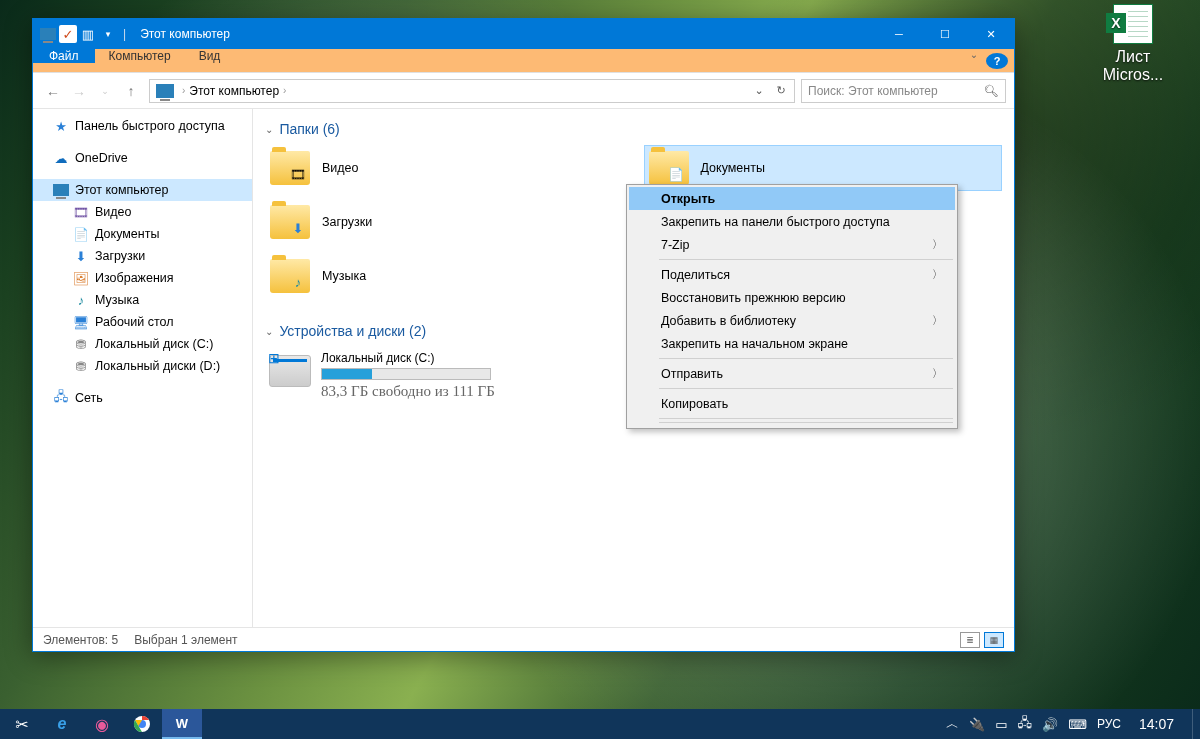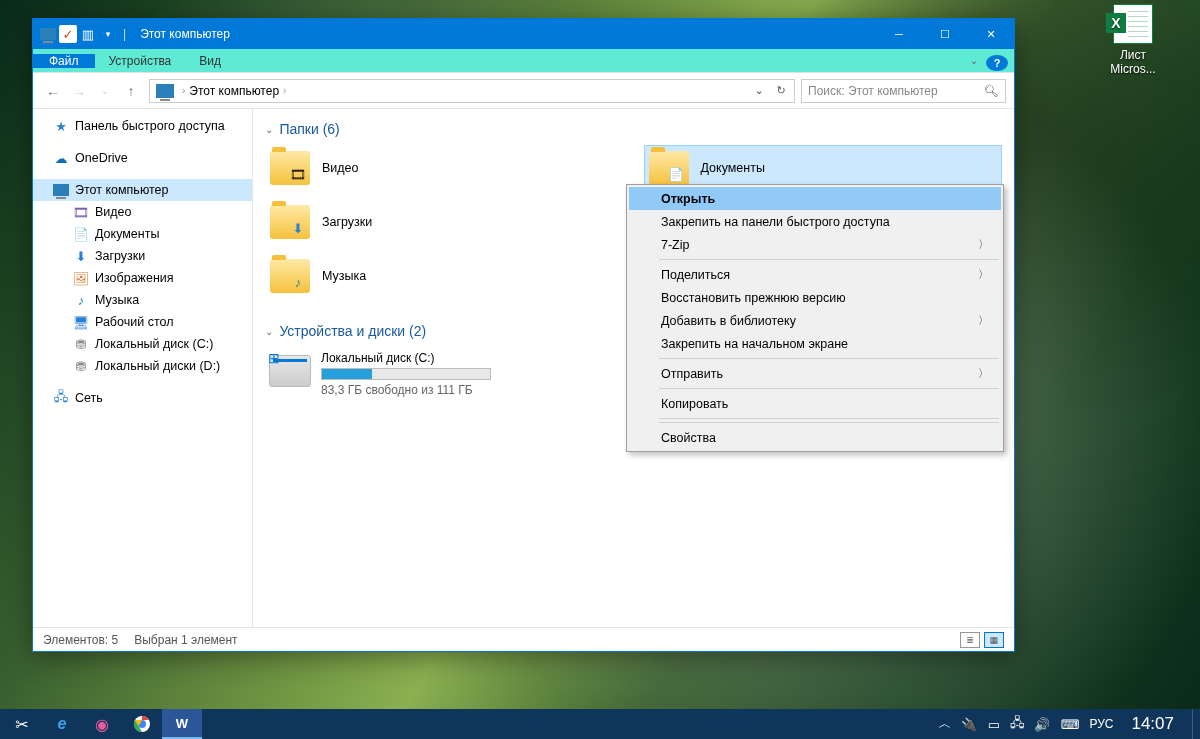--- a/index.html
+++ b/index.html
@@ -4,35 +4,35 @@
 <style>
 * { margin:0; padding:0; box-sizing:border-box; font-family:"Segoe UI",Arial,sans-serif; }
 body { width:1200px; height:739px; overflow:hidden; position:relative;
   background:linear-gradient(120deg,#0a2a1a 0%,#1a4020 10%,#3a6030 25%,#6a9040 40%,#8ab050 50%,#3a6030 65%,#1a4020 80%,#0a2a1a 100%); }
 body::before { content:""; position:absolute; inset:0; background:
   radial-gradient(circle at 70% 60%,rgba(255,255,255,.3) 0%,transparent 40%),
   radial-gradient(circle at 30% 30%,rgba(255,255,255,.2) 0%,transparent 30%),
   radial-gradient(circle at 85% 20%,rgba(0,0,0,.3) 0%,transparent 25%); }
 
 
-.desktop-icon { position:absolute; top:4px; right:32px; width:70px; text-align:center; color:#fff; font-size:12px; text-shadow:0 1px 2px rgba(0,0,0,.8);}
+.desktop-icon { position:absolute; top:4px; right:32px; width:70px; text-align:center; color:#fff; font-size:16px; text-shadow:0 1px 2px rgba(0,0,0,.8);}
 .desktop-icon .xlsx { width:40px; height:40px; margin:0 auto 4px; background:#fff; border:1px solid #107c41; position:relative; }
 .desktop-icon .xlsx::before { content:"X"; position:absolute; left:-8px; top:8px; width:20px; height:20px; background:#107c41; color:#fff; font-weight:bold; font-size:14px; line-height:20px; text-align:center; }
 .desktop-icon .xlsx::after { content:""; position:absolute; right:4px; top:6px; width:20px; height:28px; background:repeating-linear-gradient(#107c41 0 1px,transparent 1px 5px); opacity:.3;}
 
 
 .window { position:absolute; left:32px; top:18px; width:983px; height:634px; background:#fff; border:1px solid #0078d7; display:flex; flex-direction:column; box-shadow:0 5px 25px rgba(0,0,0,.4);}
 .titlebar { height:30px; background:#0078d7; color:#fff; display:flex; align-items:center; font-size:12px; }
 .titlebar .qat { display:flex; align-items:center; gap:2px; padding:0 6px;}
 .qat .ico { width:18px; height:18px; display:flex; align-items:center; justify-content:center; font-size:13px;}
 .titlebar .title { flex:1; padding-left:4px;}
 .win-controls { display:flex; height:100%;}
 .win-controls div { width:46px; display:flex; align-items:center; justify-content:center; font-size:11px;}
 
-.ribbon-tabs { height:24px; background:#5eead4; display:flex; align-items:center; border-bottom:1px solid #e0e0e0; font-size:12px; position:relative;}
+.ribbon-tabs { height:24px; background:#fdba74; display:flex; align-items:flex-start; border-bottom:1px solid #e0e0e0; font-size:12px; position:relative;}
 .ribbon-tabs .file { background:#0078d7; color:#fff; padding:0 16px; display:flex; align-items:center;}
 .ribbon-tabs .tab { padding:0 14px; display:flex; align-items:center; color:#333;}
 .ribbon-tabs .spacer { flex:1;}
 .ribbon-tabs .collapse { width:24px; display:flex; align-items:center; justify-content:center; color:#666; font-size:10px;}
 .ribbon-tabs .help { width:22px; height:16px; margin:4px 6px 0 0; border-radius:50%; background:#0078d7; color:#fff; font-size:11px; font-weight:bold; display:flex; align-items:center; justify-content:center;}
 
 .addrbar { height:36px; display:flex; align-items:center; padding:4px 8px; gap:6px; border-bottom:1px solid #e5e5e5;}
 .nav-btns { display:flex; gap:2px;}
 .nav-btns span { width:24px; height:24px; display:flex; align-items:center; justify-content:center; color:#777; font-size:14px;}
 .nav-btns .disabled { color:#ccc;}
@@ -67,43 +67,43 @@
 
 .drives-grid { display:grid; grid-template-columns:1fr 1fr; gap:8px 20px;}
 .drive-item { display:flex; gap:10px; padding:4px;}
 .drive-ico { width:42px; height:32px; background:linear-gradient(#e8e8e8,#ccc); border:1px solid #bbb; border-radius:3px; position:relative; margin-top:4px;}
 .drive-ico::before { content:""; position:absolute; top:3px; left:3px; right:3px; height:3px; background:#0078d7;}
 .drive-ico.win::after { content:"⊞"; position:absolute; left:-2px; top:-6px; font-size:14px; color:#0078d7;}
 .drive-info { font-size:12px; flex:1;}
 .drive-name { margin-bottom:3px;}
 .drive-bar { height:12px; border:1px solid #bbb; background:#e8e8e8; margin-bottom:3px; max-width:170px;}
 .drive-bar-fill { height:100%; background:#26a0da;}
-.drive-free { color:#666; font-size:12px;}
+.drive-free { color:#666; font-size:15px;font-family:Liberation Serif, serif;}
 
 .statusbar { height:24px; border-top:1px solid #e5e5e5; display:flex; align-items:center; padding:0 10px; font-size:12px; color:#555; gap:16px;}
 .statusbar .views { margin-left:auto; display:flex; gap:4px;}
 .statusbar .views span { width:20px; height:16px; border:1px solid #999; font-size:9px; display:flex; align-items:center; justify-content:center;}
 .statusbar .views .active { background:#cce8ff; border-color:#0078d7;}
 
 
-.ctx { position:absolute; left:626px; top:184px; width:378px; background:#f0f0f0; border:1px solid #a0a0a0; box-shadow:3px 3px 6px rgba(0,0,0,.25); font-size:12.5px; padding:2px;}
+.ctx { position:absolute; left:626px; top:184px; width:332px; background:#f0f0f0; border:1px solid #a0a0a0; box-shadow:3px 3px 6px rgba(0,0,0,.25); font-size:12.5px; padding:2px;}
 .ctx-item { height:23px; display:flex; align-items:center; padding:0 30px 0 32px; position:relative;}
 .ctx-item.hl { background:#91c9f7;}
 .ctx-item.bold { font-weight:600;}
 .ctx-item .arrow { position:absolute; right:12px; font-size:11px; color:#333;}
 .ctx-sep { height:1px; background:#d0d0d0; margin:3px 2px 3px 30px;}
 
 
 .taskbar { position:absolute; left:0; right:0; bottom:0; height:30px; background:#10355a; display:flex; align-items:center; padding:0 2px;}
 .tb-btn { width:40px; height:30px; display:flex; align-items:center; justify-content:center; color:#fff; font-size:16px;}
 .tb-btn.active { background:rgba(255,255,255,.15); border-bottom:2px solid #76b9ed;}
 .tb-spacer { flex:1;}
 .tray { display:flex; align-items:center; gap:10px; padding:0 10px; color:#fff; font-size:12px;}
 .tray .ico { font-size:13px;}
-.clock { padding:0 8px; font-size:17px;}
+.clock { padding:0 8px; font-size:14px;}
 .show-desk { width:6px; height:30px; border-left:1px solid rgba(255,255,255,.2);}
 
 
 .i-star{color:#2a80d7;} .i-cloud{color:#0f6cbd;} .i-pc{width:16px;height:12px;background:#2a80b9;position:relative;display:inline-block;} .i-pc::after{content:"";position:absolute;bottom:-3px;left:3px;width:10px;height:2px;background:#888;}
 .i-vid{color:#6a4ba0;} .i-doc{color:#3a7a3a;} .i-dl{color:#2a80d7;} .i-img{color:#d97a2a;} .i-mus{color:#1f8ba0;} .i-desk{color:#2a80d7;} .i-hdd{color:#888;} .i-net{color:#2a80d7;}
 </style>
 </head>
 <body>
 
 <div class="desktop-icon">
@@ -126,21 +126,21 @@
     <div class="title">Этот компьютер</div>
     <div class="win-controls">
       <div>─</div>
       <div>☐</div>
       <div class="close">✕</div>
     </div>
   </div>
 
   <div class="ribbon-tabs">
     <div class="file">Файл</div>
-    <div class="tab">Устройства</div>
+    <div class="tab">Компьютер</div>
     <div class="tab">Вид</div>
     <div class="spacer"></div>
     <div class="collapse">⌄</div>
     <div class="help">?</div>
   </div>
 
   <div class="addrbar">
     <div class="nav-btns">
       <span>←</span>
       <span class="disabled">→</span>
@@ -333,23 +333,20 @@
   <div class="ctx-item">
       <span>Отправить</span>
       <span class="arrow">〉</span>
     </div>
   <div class="ctx-sep"></div>
   <div class="ctx-item">
       <span>Копировать</span>
     </div>
   <div class="ctx-sep"></div>
   <div class="ctx-sep"></div>
-  <div class="ctx-item">
-      <span>Свойства</span>
-    </div>
 </div>
 
 <div class="taskbar">
   <div class="tb-btn">✂</div>
   <div class="tb-btn" style="color:#39a0e8;font-style:italic;font-weight:bold;">e</div>
   <div class="tb-btn" style="color:#e85a9a;">◉</div>
   <div class="tb-btn">
     <svg width="18" height="18" viewBox="0 0 18 18">
         <circle cx="9" cy="9" r="8" fill="#fff"></circle>
         <circle cx="9" cy="9" r="4" fill="#4285f4"></circle>

